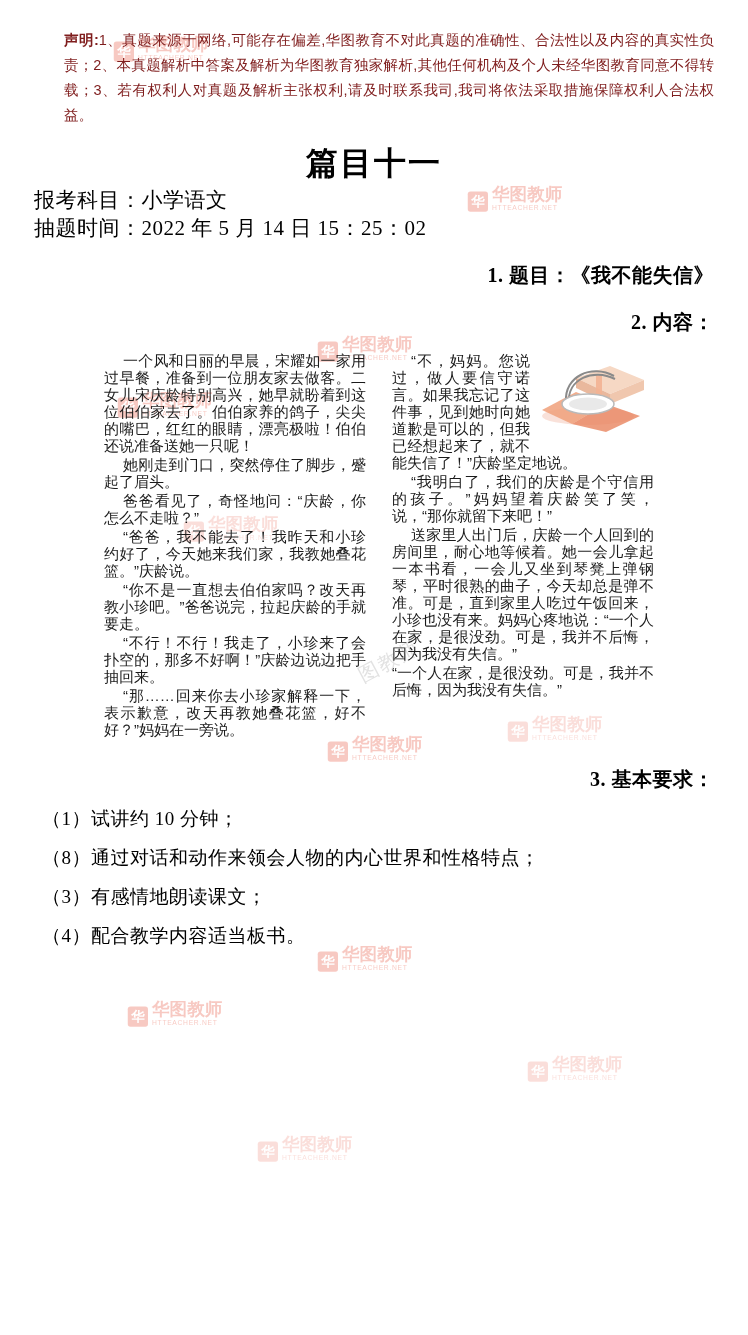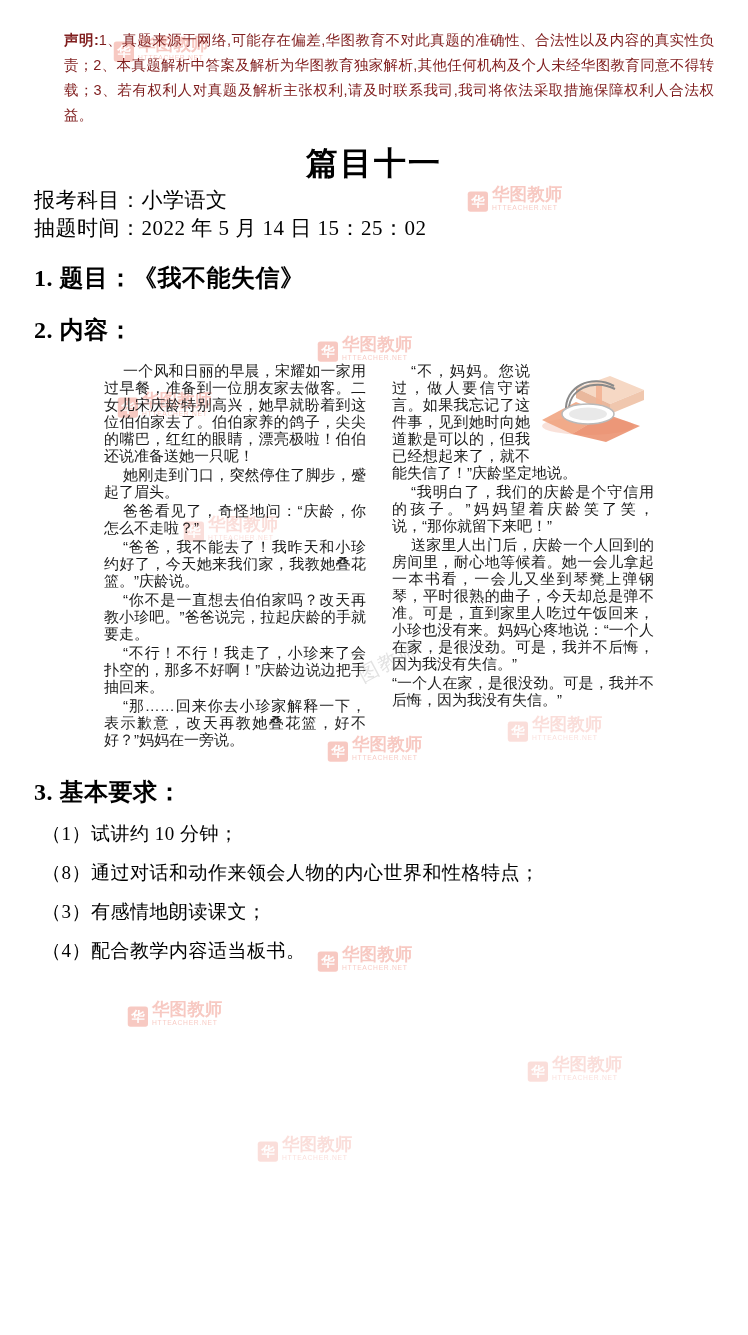--- a/index.html
+++ b/index.html
@@ -95,24 +95,25 @@
   }
 
   .field {
     font-size: 21px;
     letter-spacing: 0.5px;
   }
   .field .label { }
   .field .value { }
 
   .section-head {
-    font-size: 24px;
+    font-size: 20px;
     font-weight: bold;
     margin-top: 20px;
     letter-spacing: 0.5px;
+    text-align: right;
   }
 
   
   .passage {
     margin-top: 16px;
     display: flex;
     gap: 26px;
     padding: 0 60px 0 70px;
     position: relative;
   }

